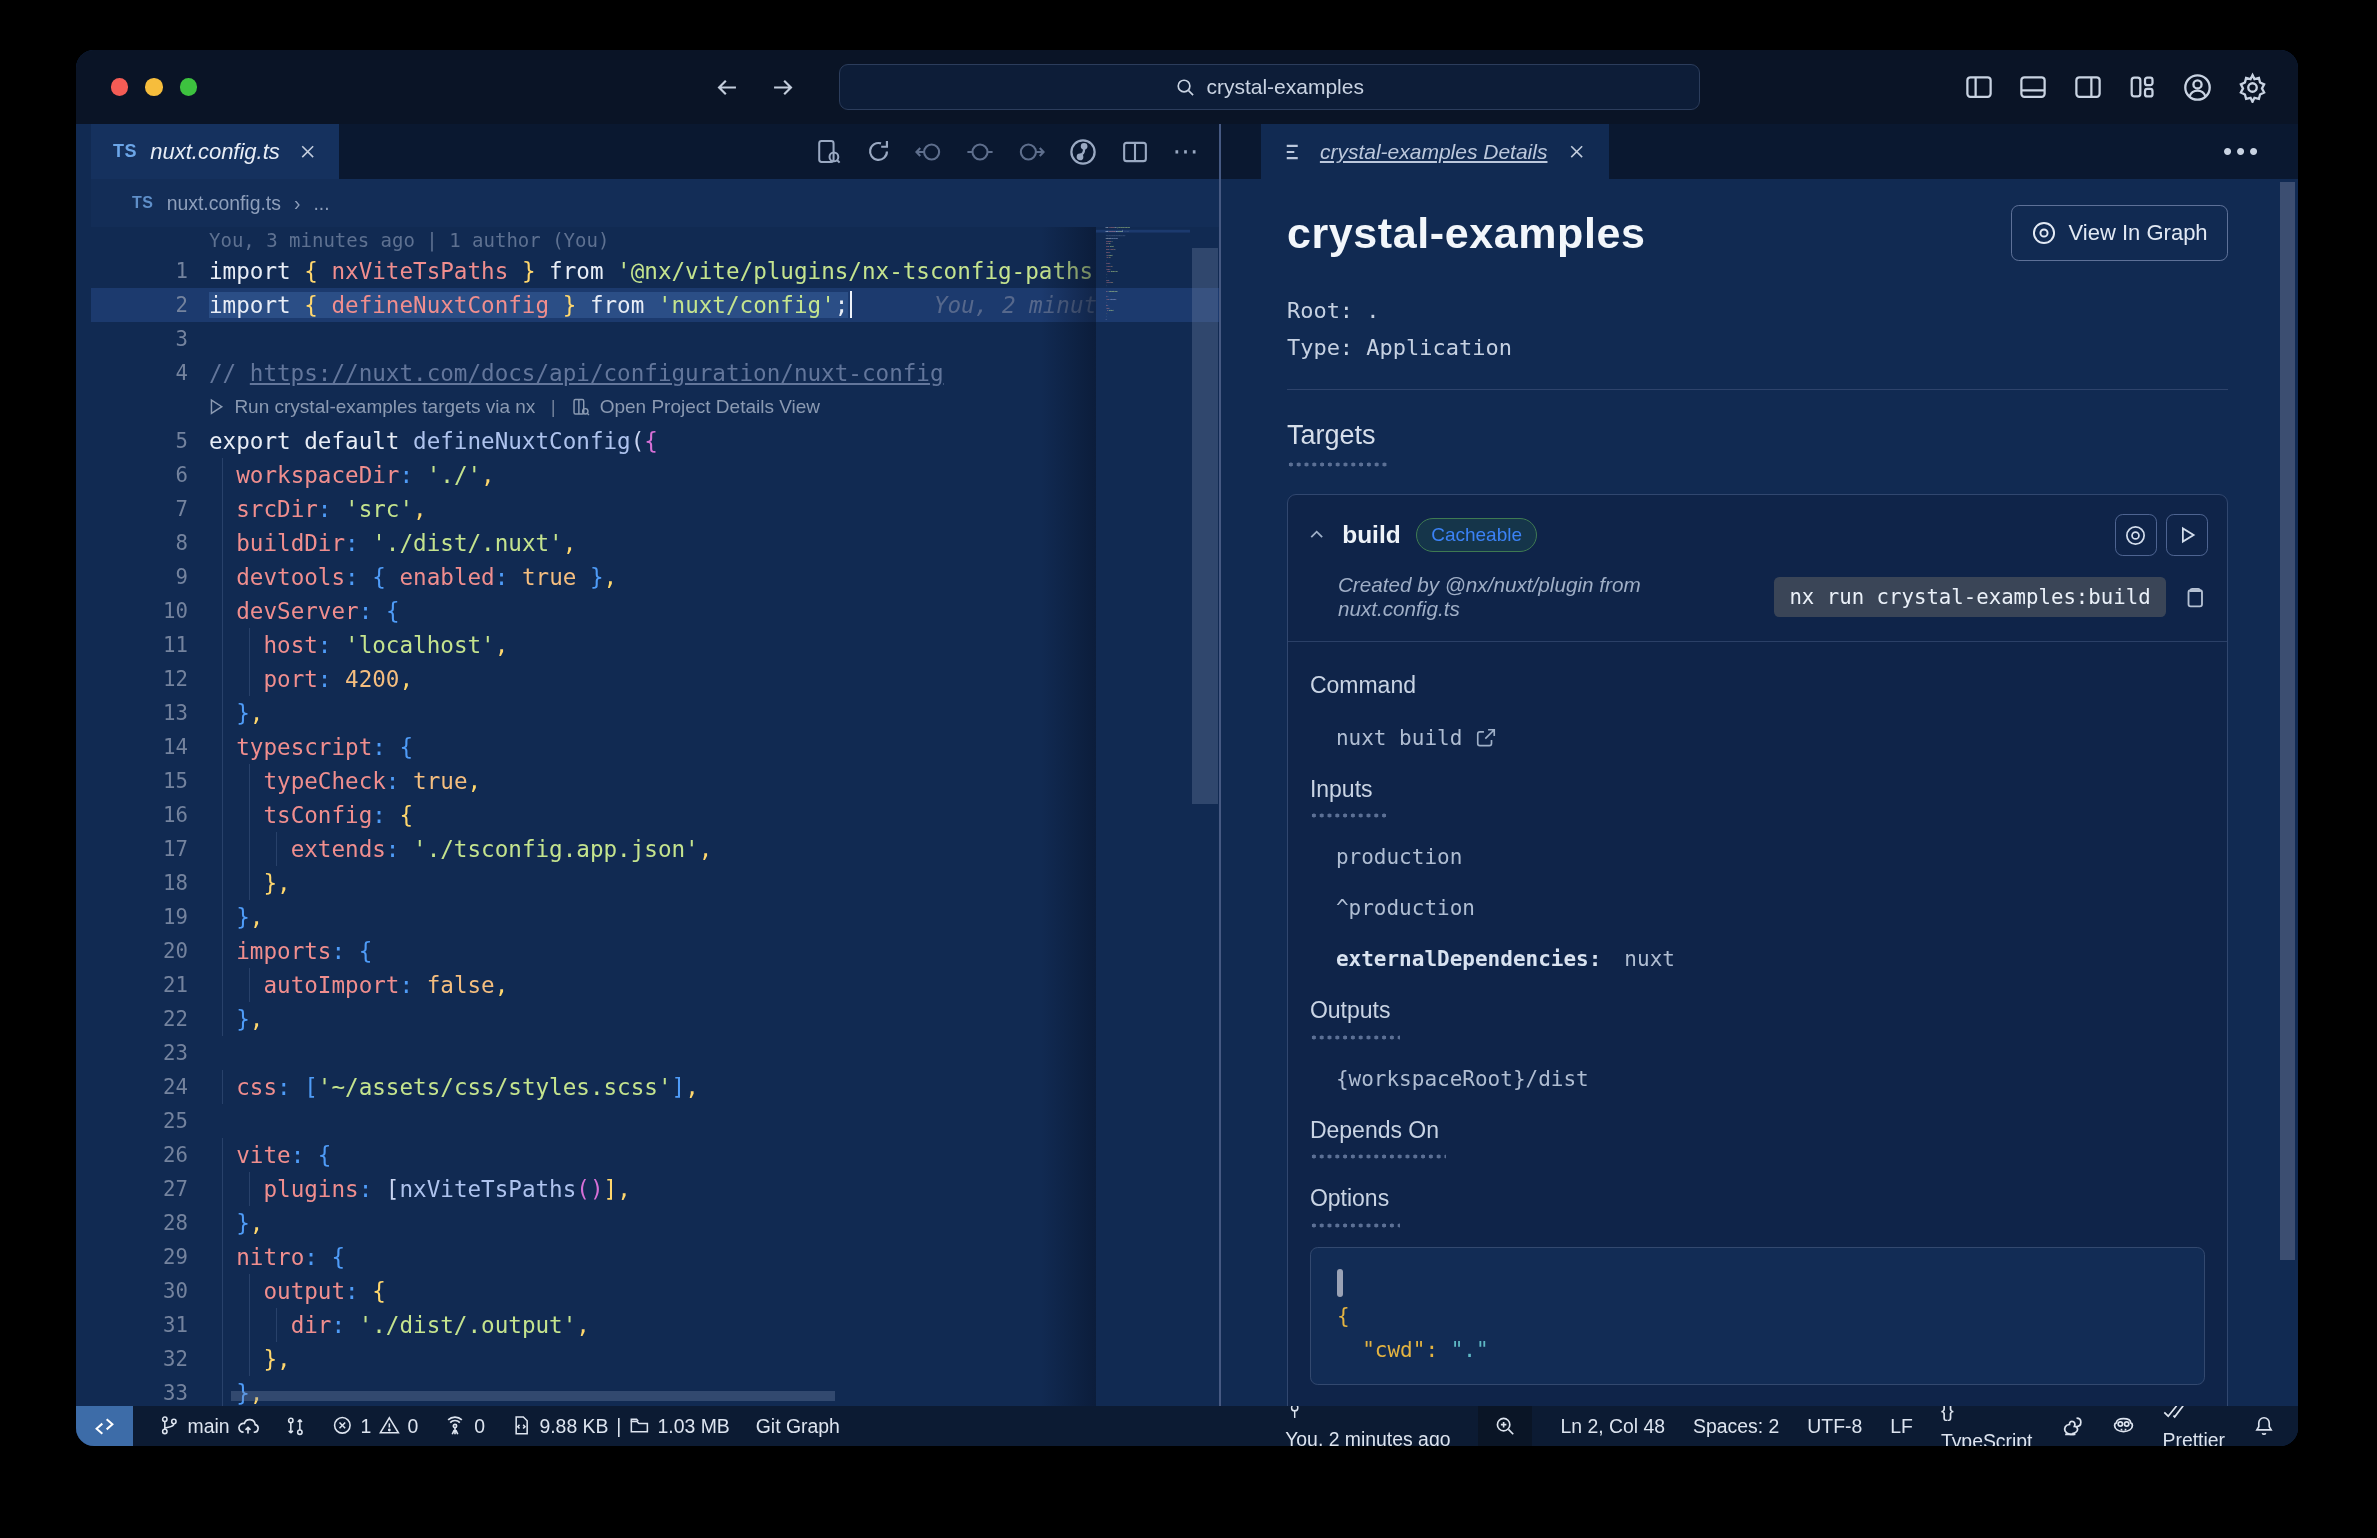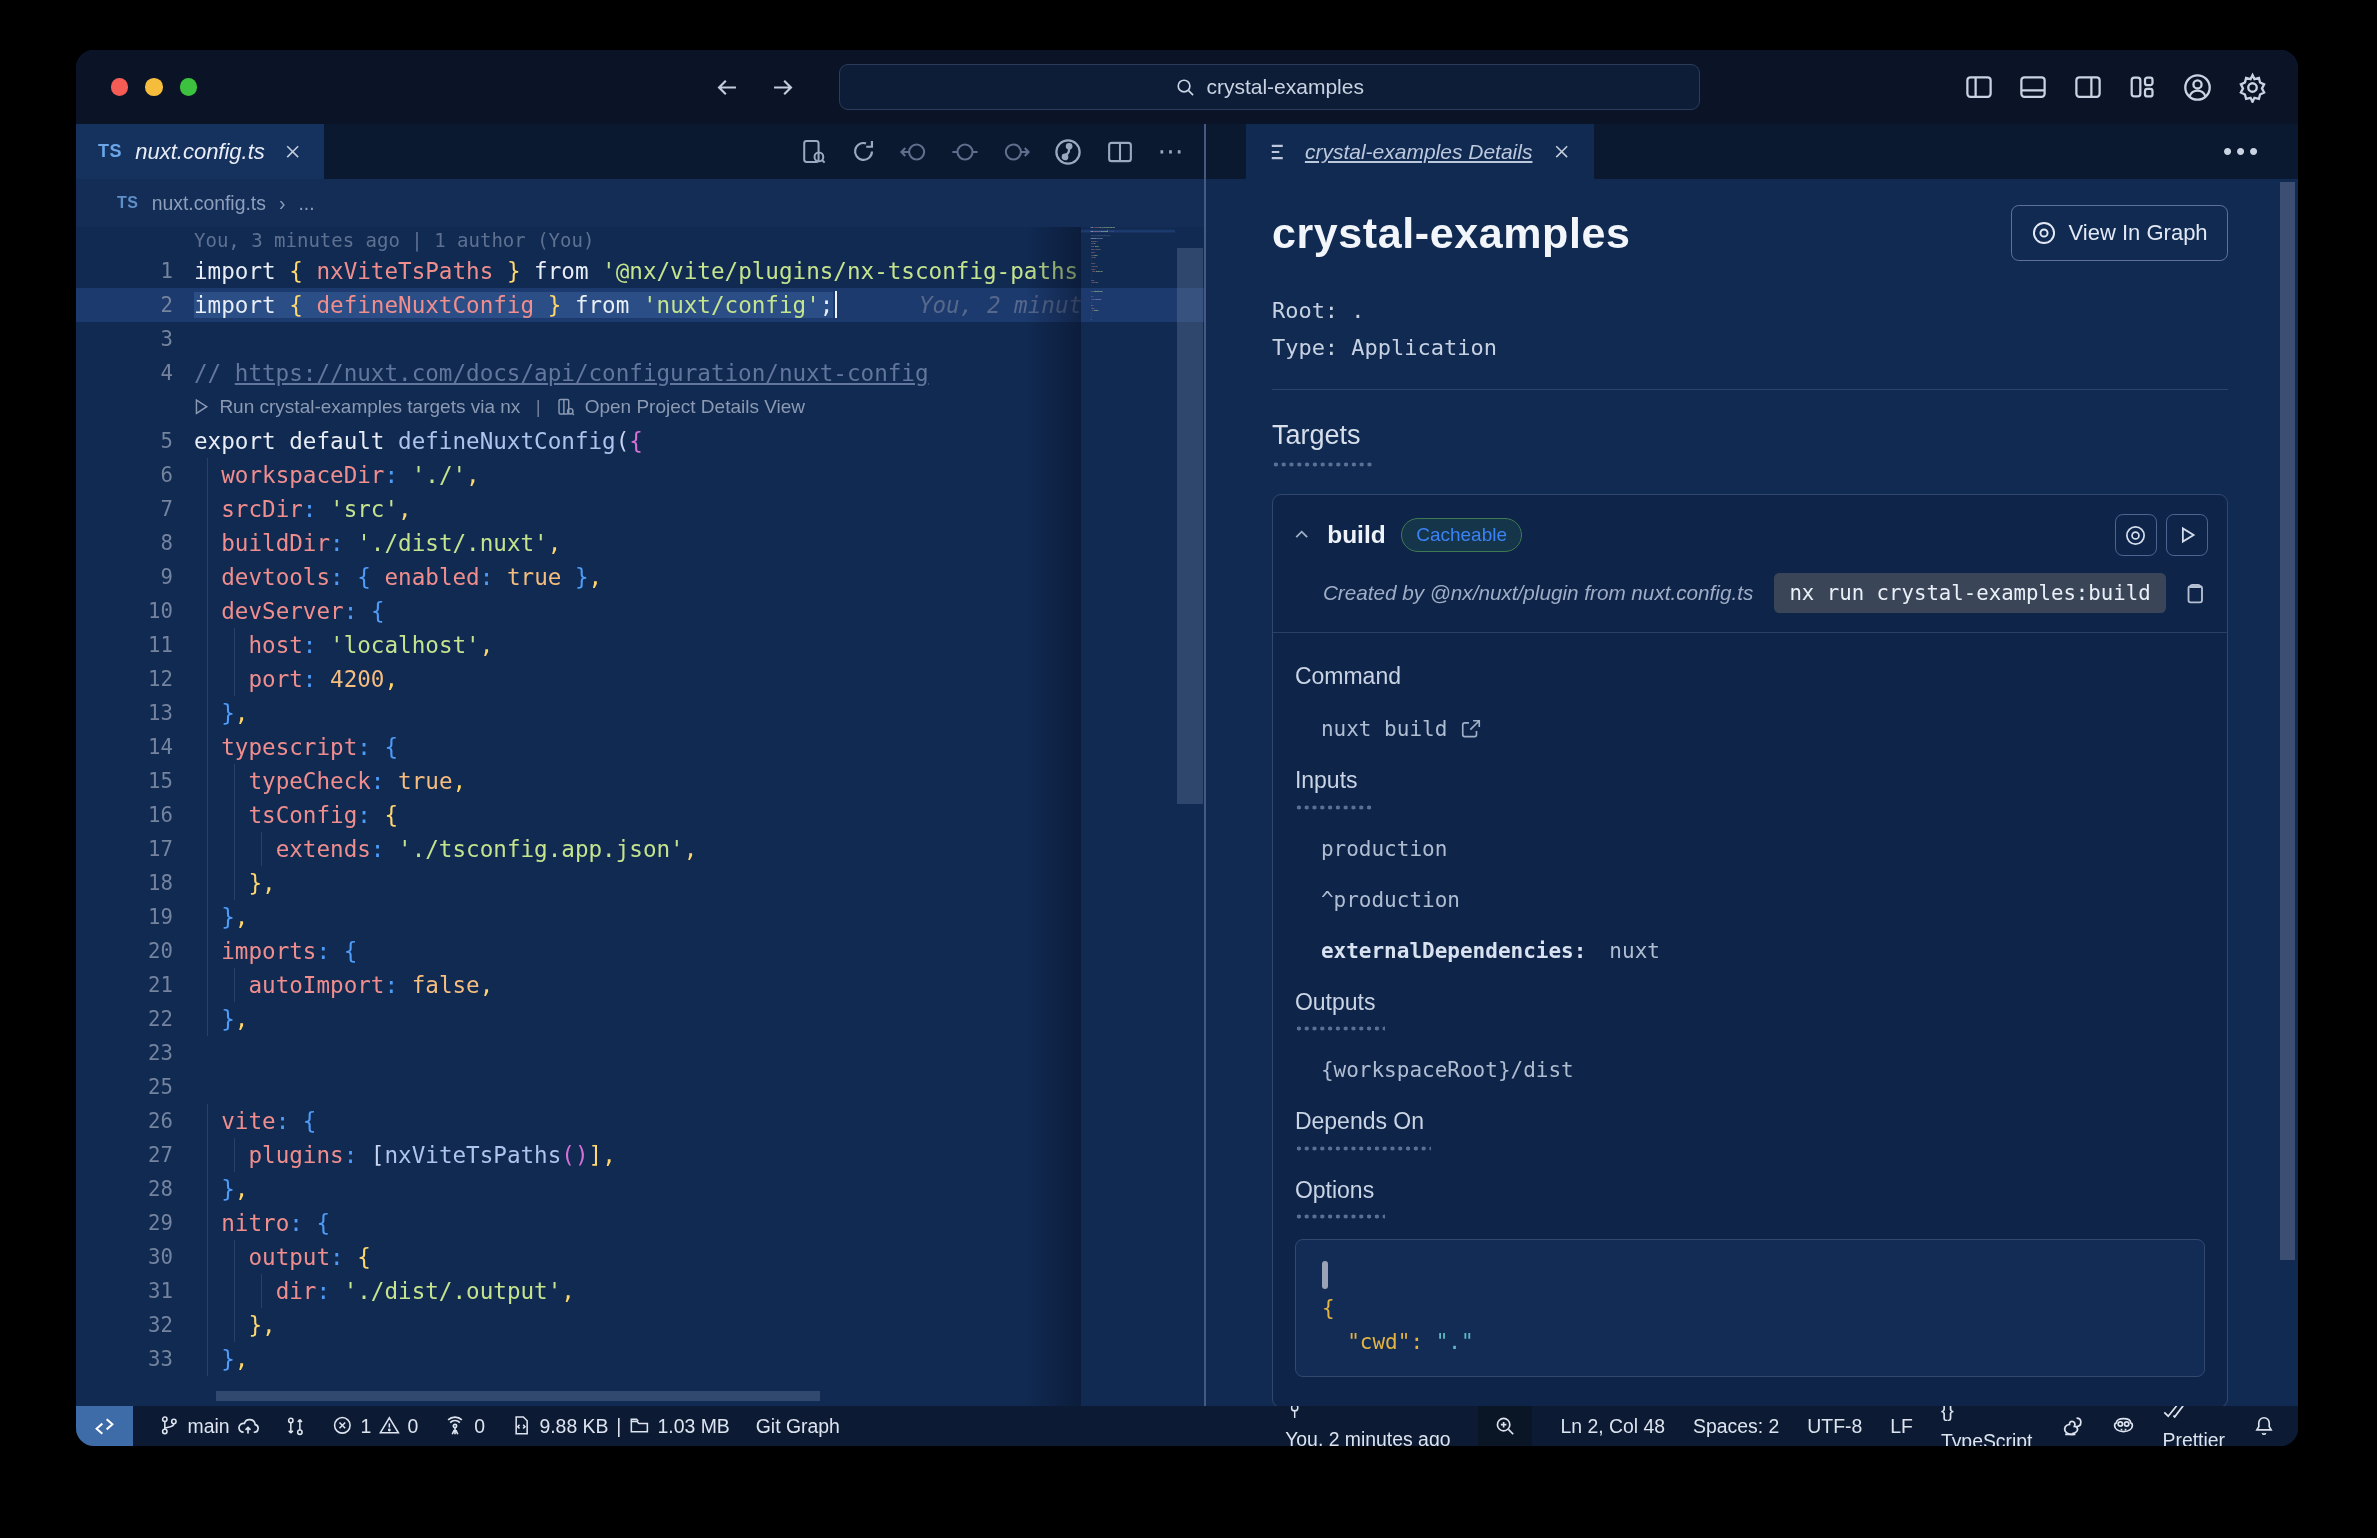--- a/index.html
+++ b/index.html
@@ -15,21 +15,21 @@
   .tl.red{background:#F45C55}.tl.yellow{background:#F6BD3C}.tl.green{background:#3DC23F}
   .nav{display:flex;gap:28px;margin-left:517px;color:#C3CDDC;align-items:center;}
   .searchbox{margin-left:43px;width:859px;height:44px;border:1.3px solid #2C3D5C;border-radius:9px;
              background:#0D1D38;display:flex;align-items:center;justify-content:center;gap:10.3px;
              color:#C9D3E2;font-size:21px;}
   .tb-icons{margin-left:auto;display:flex;gap:24.5px;align-items:center;color:#C9D3E2;margin-right:3.9px;}
   
   .main{flex:1;display:flex;min-height:0;}
   .pane-div{width:1.9px;background:#465982;flex:none;}
   
-  .left{width:1128px;flex:none;display:flex;flex-direction:column;min-width:0;}
+  .left{width:1128px;flex:none;display:flex;flex-direction:column;min-width:0;margin-left:15px;}
   .tabstrip{height:55px;background:#0A1830;display:flex;align-items:stretch;flex:none;}
   .tab{display:flex;align-items:center;gap:13px;padding:0 22px;font-size:22px;color:#D8E1EE;}
   .tab.active{background:#15315E;}
   .ts-ico{color:#6CA6E8;font-weight:bold;font-size:18px;letter-spacing:0.6px;}
   .tab-name{font-style:italic;color:#E8EDF6;}
   .tab-close{color:#C2CCDC;margin-left:5.2px;}
   .ed-actions{margin-left:auto;display:flex;align-items:center;gap:23px;color:#9AA9C2;padding-right:18px;}
   .ed-actions .dim{color:#5E6E8C;}
   .crumbs{height:48px;background:#132D57;display:flex;align-items:center;gap:13px;
           padding-left:41px;font-size:19.4px;color:#8E9FBB;flex:none;}
@@ -294,20 +294,21 @@
               <div class="row"><span class="ln">14</span><span class="guide" style="left:131px"></span><span class="tk-w">  </span><span class="tk-s">typescript</span><span class="tk-b">:</span><span class="tk-w"> </span><span class="tk-b">{</span></div>
               <div class="row"><span class="ln">15</span><span class="guide" style="left:131px"></span><span class="guide" style="left:158px"></span><span class="tk-w">    </span><span class="tk-s">typeCheck</span><span class="tk-b">:</span><span class="tk-w"> </span><span class="tk-o">true</span><span class="tk-y">,</span></div>
               <div class="row"><span class="ln">16</span><span class="guide" style="left:131px"></span><span class="guide" style="left:158px"></span><span class="tk-w">    </span><span class="tk-s">tsConfig</span><span class="tk-b">:</span><span class="tk-w"> </span><span class="tk-y">{</span></div>
               <div class="row"><span class="ln">17</span><span class="guide" style="left:131px"></span><span class="guide" style="left:158px"></span><span class="guide" style="left:185px"></span><span class="tk-w">      </span><span class="tk-s">extends</span><span class="tk-b">:</span><span class="tk-w"> </span><span class="tk-g">'./tsconfig.app.json'</span><span class="tk-y">,</span></div>
               <div class="row"><span class="ln">18</span><span class="guide" style="left:131px"></span><span class="guide" style="left:158px"></span><span class="tk-w">    </span><span class="tk-y">}</span><span class="tk-y">,</span></div>
               <div class="row"><span class="ln">19</span><span class="guide" style="left:131px"></span><span class="tk-w">  </span><span class="tk-b">}</span><span class="tk-y">,</span></div>
               <div class="row"><span class="ln">20</span><span class="guide" style="left:131px"></span><span class="tk-w">  </span><span class="tk-s">imports</span><span class="tk-b">:</span><span class="tk-w"> </span><span class="tk-b">{</span></div>
               <div class="row"><span class="ln">21</span><span class="guide" style="left:131px"></span><span class="guide" style="left:158px"></span><span class="tk-w">    </span><span class="tk-s">autoImport</span><span class="tk-b">:</span><span class="tk-w"> </span><span class="tk-o">false</span><span class="tk-y">,</span></div>
               <div class="row"><span class="ln">22</span><span class="guide" style="left:131px"></span><span class="tk-w">  </span><span class="tk-b">}</span><span class="tk-y">,</span></div>
               <div class="row"><span class="ln">23</span></div>
+              <div class="row"><span class="ln">24</span><span class="guide" style="left:131px"></span><span class="tk-w">  </span><span class="tk-s">css</span><span class="tk-b">:</span><span class="tk-w"> </span><span class="tk-b">[</span><span class="tk-g">'~/assets/css/styles.scss'</span><span class="tk-b">]</span><span class="tk-y">,</span></div>
               <div class="row"><span class="ln">25</span></div>
               <div class="row"><span class="ln">26</span><span class="guide" style="left:131px"></span><span class="tk-w">  </span><span class="tk-s">vite</span><span class="tk-b">:</span><span class="tk-w"> </span><span class="tk-b">{</span></div>
               <div class="row"><span class="ln">27</span><span class="guide" style="left:131px"></span><span class="guide" style="left:158px"></span><span class="tk-w">    </span><span class="tk-s">plugins</span><span class="tk-b">:</span><span class="tk-w"> </span><span class="tk-p">[</span><span class="tk-l">nxViteTsPaths</span><span class="tk-m">(</span><span class="tk-m">)</span><span class="tk-y">]</span><span class="tk-y">,</span></div>
               <div class="row"><span class="ln">28</span><span class="guide" style="left:131px"></span><span class="tk-w">  </span><span class="tk-b">}</span><span class="tk-y">,</span></div>
               <div class="row"><span class="ln">29</span><span class="guide" style="left:131px"></span><span class="tk-w">  </span><span class="tk-s">nitro</span><span class="tk-b">:</span><span class="tk-w"> </span><span class="tk-b">{</span></div>
               <div class="row"><span class="ln">30</span><span class="guide" style="left:131px"></span><span class="guide" style="left:158px"></span><span class="tk-w">    </span><span class="tk-s">output</span><span class="tk-b">:</span><span class="tk-w"> </span><span class="tk-y">{</span></div>
               <div class="row"><span class="ln">31</span><span class="guide" style="left:131px"></span><span class="guide" style="left:158px"></span><span class="guide" style="left:185px"></span><span class="tk-w">      </span><span class="tk-s">dir</span><span class="tk-b">:</span><span class="tk-w"> </span><span class="tk-g">'./dist/.output'</span><span class="tk-y">,</span></div>
               <div class="row"><span class="ln">32</span><span class="guide" style="left:131px"></span><span class="guide" style="left:158px"></span><span class="tk-w">    </span><span class="tk-y">}</span><span class="tk-y">,</span></div>
               <div class="row"><span class="ln">33</span><span class="guide" style="left:131px"></span><span class="tk-w">  </span><span class="tk-b">}</span><span class="tk-y">,</span></div>
             </div>

